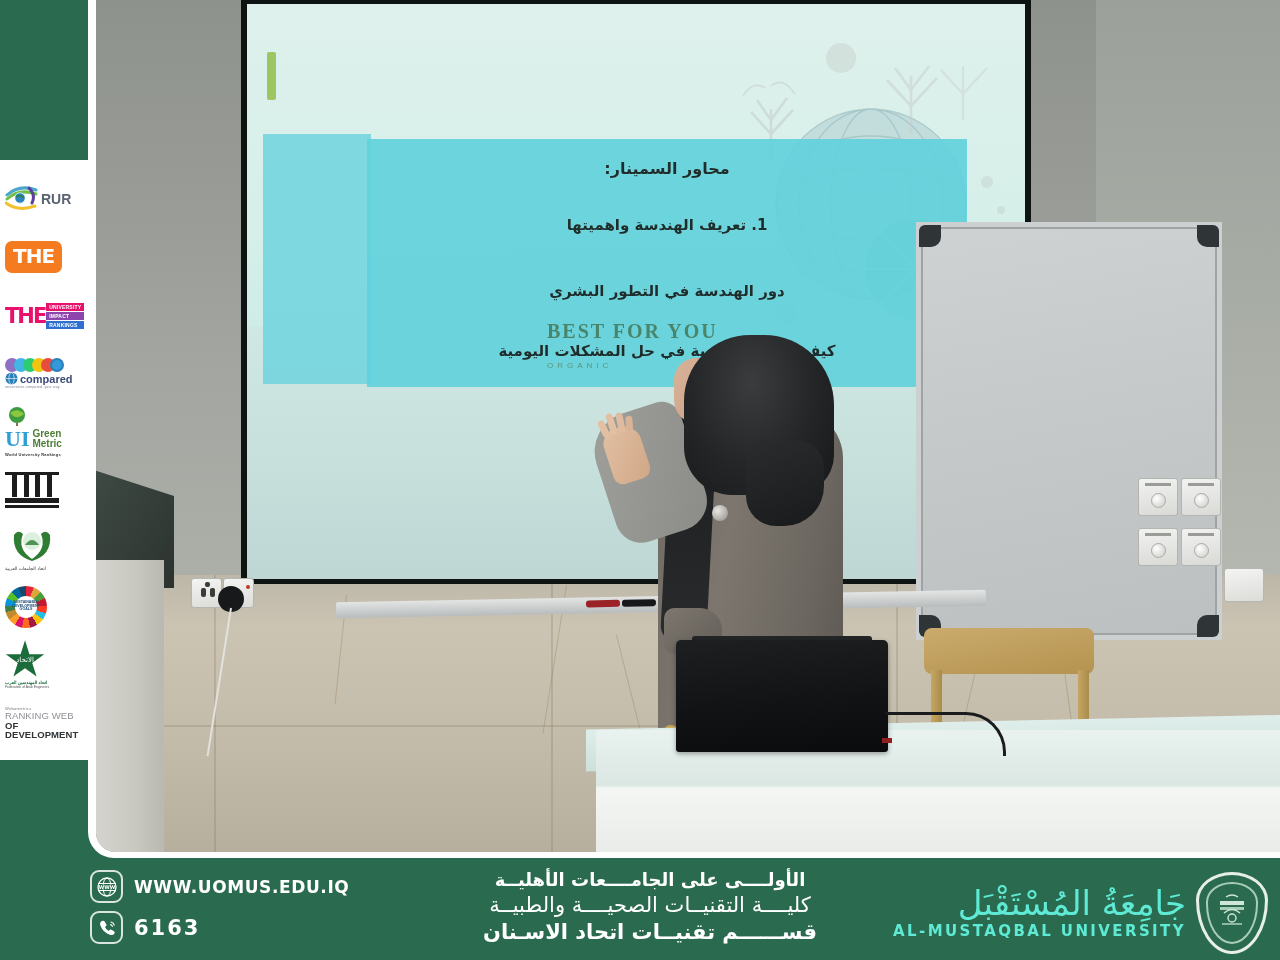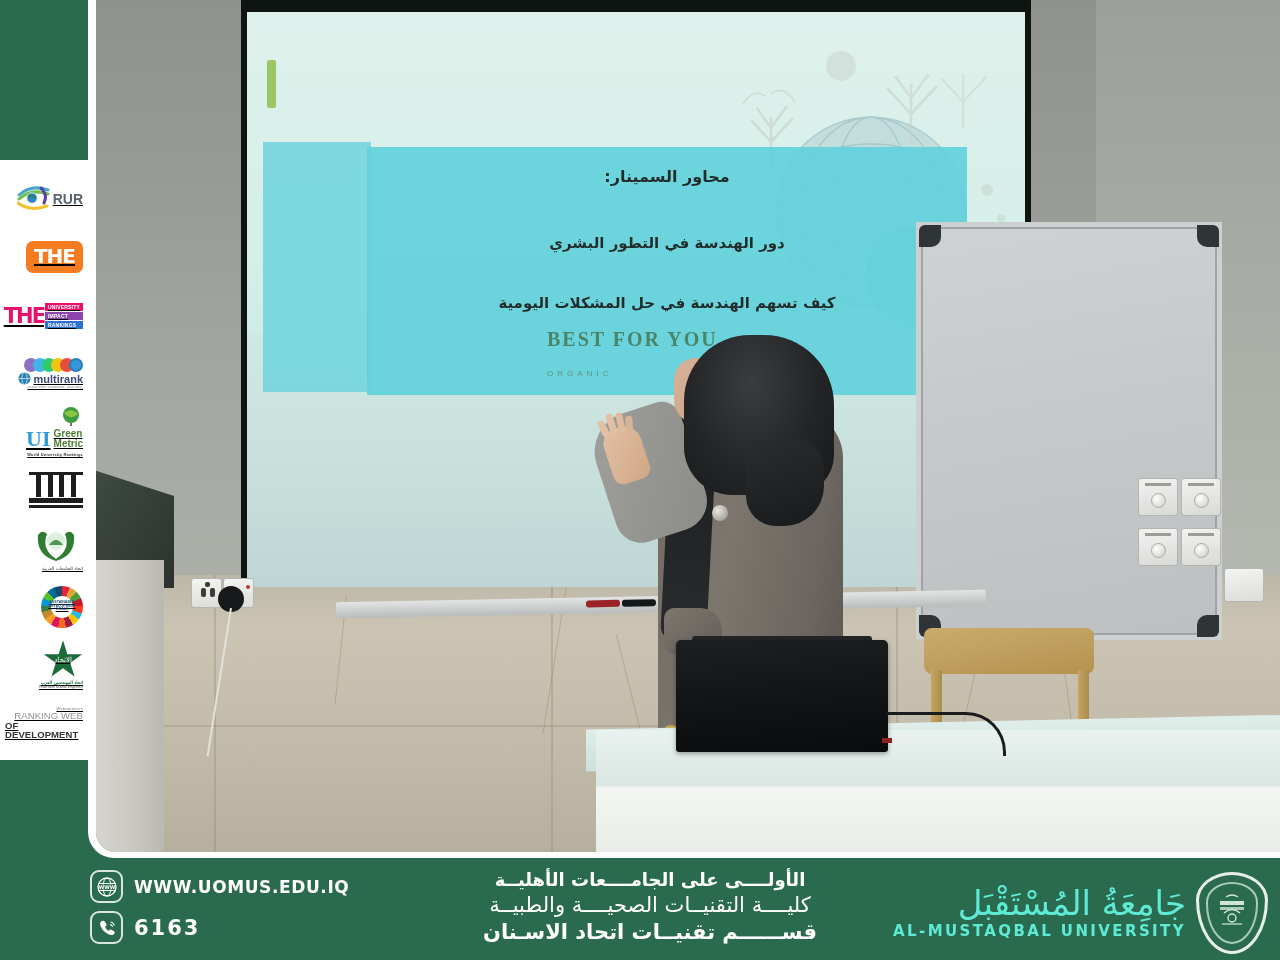--- a/index.html
+++ b/index.html
@@ -55,21 +55,21 @@
     position:absolute; left:-4px; top:560px; width:72px; height:300px;
     background:linear-gradient(90deg,#d6d5cf,#c8c7c0 60%,#b9b8b1);
   }
 
   
   #screen-outer {
     position:absolute; left:145px; top:-6px; width:790px; height:590px;
     background:#0e1412; padding:6px;
   }
   #screen {
-    position:absolute; left:151px; top:12px; width:778px; height:575px;
+    position:absolute; left:151px; top:4px; width:778px; height:575px;
     background:#bef264; overflow:hidden;
   }
   .slide-bg-top { position:absolute; left:0; top:0; width:100%; height:56%;
     background:linear-gradient(180deg,#dff1ec 0%,#d6efe9 70%,#cfece6 100%); }
   .slide-bg-bot { position:absolute; left:0; top:56%; width:100%; height:44%;
     background:linear-gradient(180deg,#cfe8e3,#c6dfdb 60%,#bed6d4); }
   .slide-accent-bar {
     position:absolute; left:20px; top:48px; width:9px; height:48px;
     background:#8fbe4a; border-radius:2px; opacity:.85;
   }
@@ -244,22 +244,22 @@
   }
 
   
   #logo-rail {
     position:absolute; left:0; top:160px; width:88px; height:600px;
     background:#ffffff;
     display:flex; flex-direction:column; align-items:center;
     justify-content:space-between; padding:10px 0 8px 0;
   }
   .logo-cell {
-    width:78px; height:66px; display:flex; align-items:flex-end;
-    justify-content:center; flex-direction:column;text-decoration:underline;
+    width:78px; height:66px; display:flex; align-items:flex-start;
+    justify-content:center; flex-direction:column;
   }
 
   
   .rur-wrap { display:flex; align-items:center; gap:2px; }
   .rur-text { font-size:14px; font-weight:700; color:#5a6470; letter-spacing:0px; }
 
   
   .the-box {
     background:#f47b20; color:#fff; font-weight:900; font-size:20px;
     padding:3px 8px 5px 8px; border-radius:7px; letter-spacing:-1px;
@@ -434,20 +434,21 @@
             <circle cx="268" cy="300" r="7"></circle>
           <circle cx="100" cy="258" r="5"></circle>
             <circle cx="85" cy="300" r="11"></circle>
           <circle cx="296" cy="240" r="3"></circle>
             <circle cx="252" cy="320" r="4"></circle>
         </g>
       </svg>
 
       <div id="slide-textbox">
         <div class="slide-line t1">محاور السمينار:</div>
+        <div class="slide-line t2">1. تعريف الهندسة واهميتها</div>
         <div class="slide-line t3">دور الهندسة في التطور البشري</div>
         <div class="slide-line t4">كيف تسهم الهندسة في حل المشكلات اليومية</div>
       </div>
 
       <div id="slide-logo">
         <div class="logo-best">BEST FOR YOU</div>
         <div class="logo-org">ORGANIC</div>
       </div>
     </div>
 
@@ -565,21 +566,21 @@
         <span class="mr-c" style="background:#f1c40f;"></span>
         <span class="mr-c" style="background:#e74c3c;"></span>
         <span class="mr-c" style="background:#3498db;border:2px solid #2980b9;"></span>
       </div>
       <div style="display:flex;align-items:center;gap:2px;">
         <svg width="13" height="13" viewBox="0 0 13 13">
           <circle cx="6.5" cy="6.5" r="6" fill="#2980b9"></circle>
           <ellipse cx="6.5" cy="6.5" rx="2.6" ry="6" fill="none" stroke="#fff" stroke-width=".6"></ellipse>
           <line x1="0.6" y1="6.5" x2="12.4" y2="6.5" stroke="#fff" stroke-width=".6"></line>
         </svg>
-        <span class="mr-text">multirank</span>
+        <span class="mr-text">compared</span>
       </div>
       <div class="mr-sub">universities compared. your way.</div>
     </div>
 
     <div class="logo-cell">
       <svg width="24" height="20" viewBox="0 0 24 20">
         <circle cx="12" cy="9" r="8" fill="#3f9b3f"></circle>
         <path d="M5 7 q7 -6 14 1 q-7 7 -14 -1" fill="#8cc63e"></path>
         <path d="M12 17 v3" stroke="#6b4a2a" stroke-width="1.6"></path>
       </svg>

